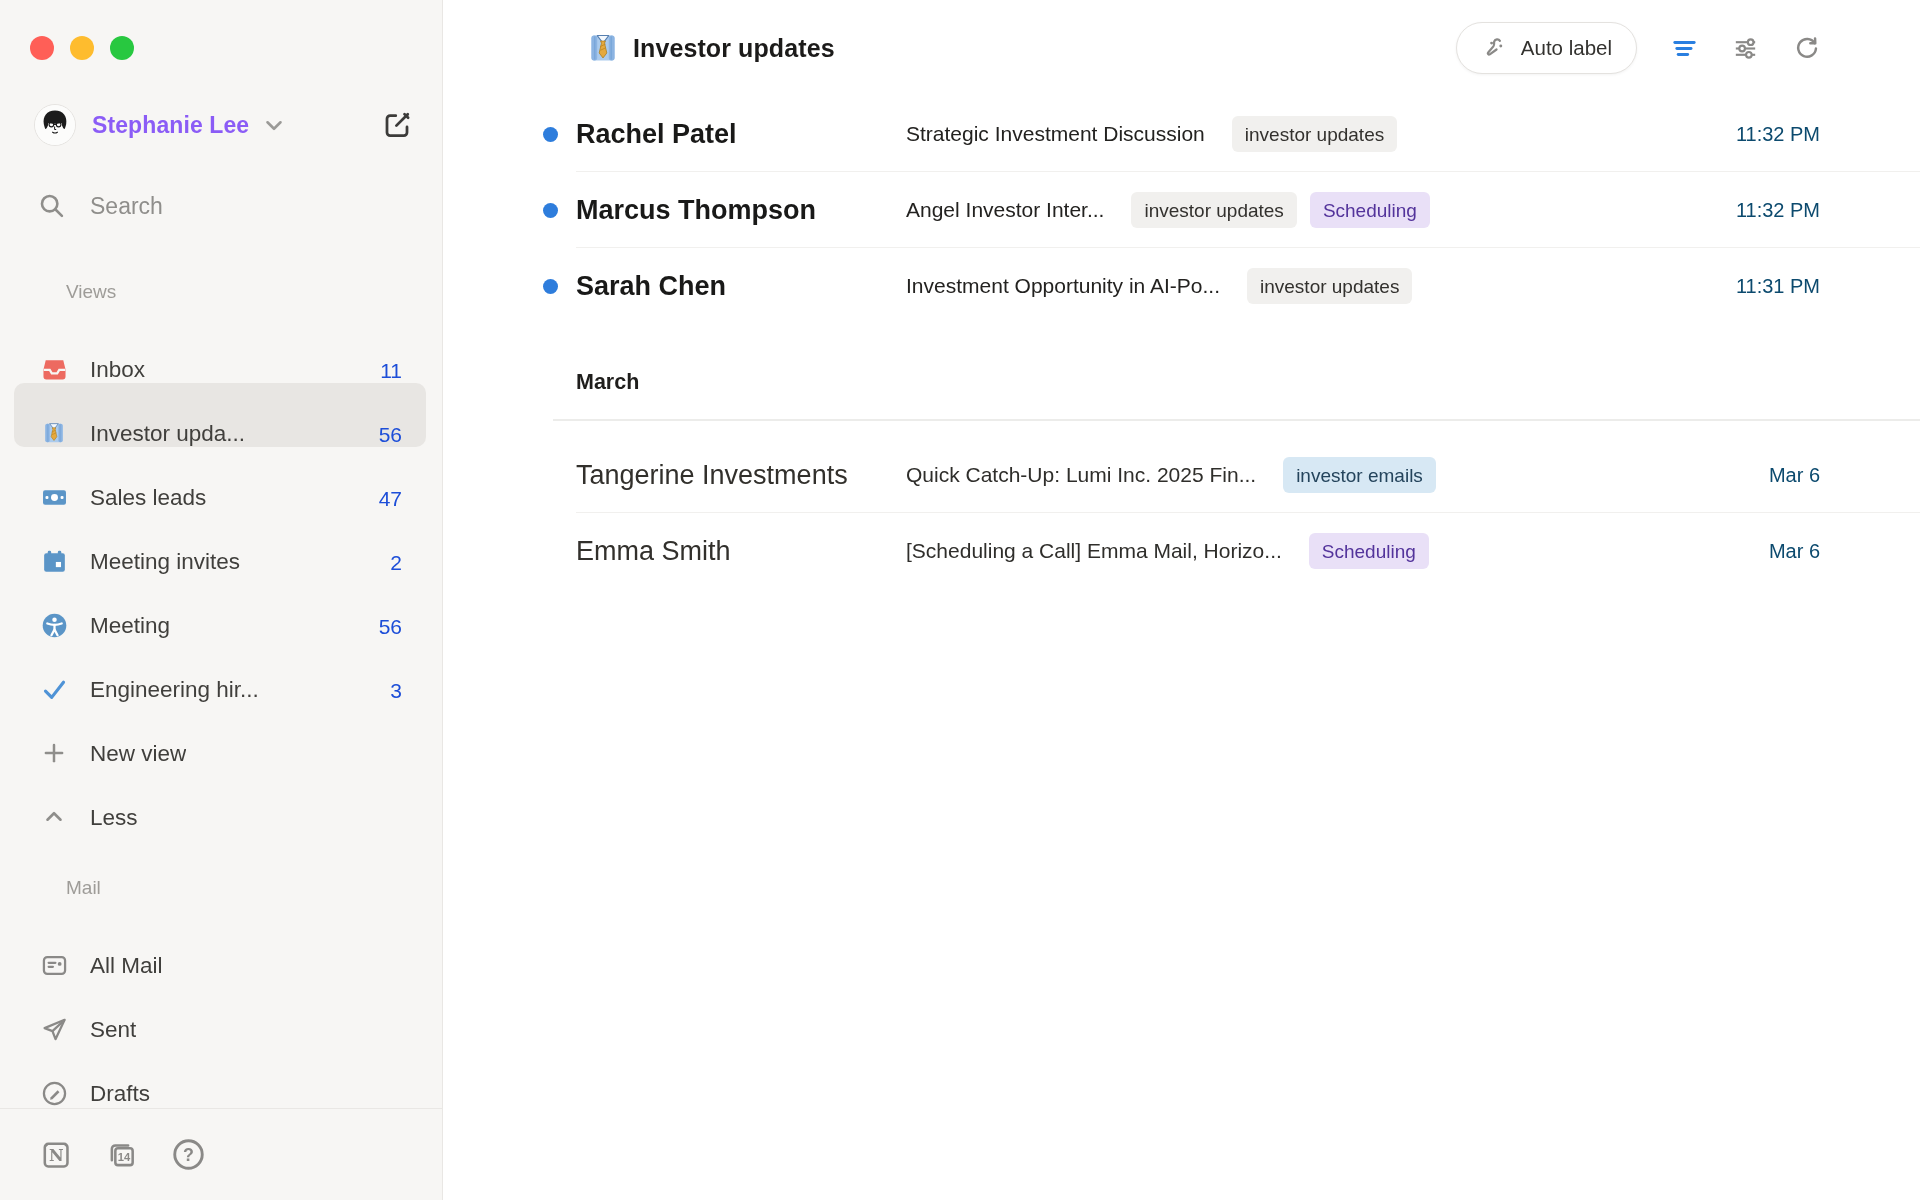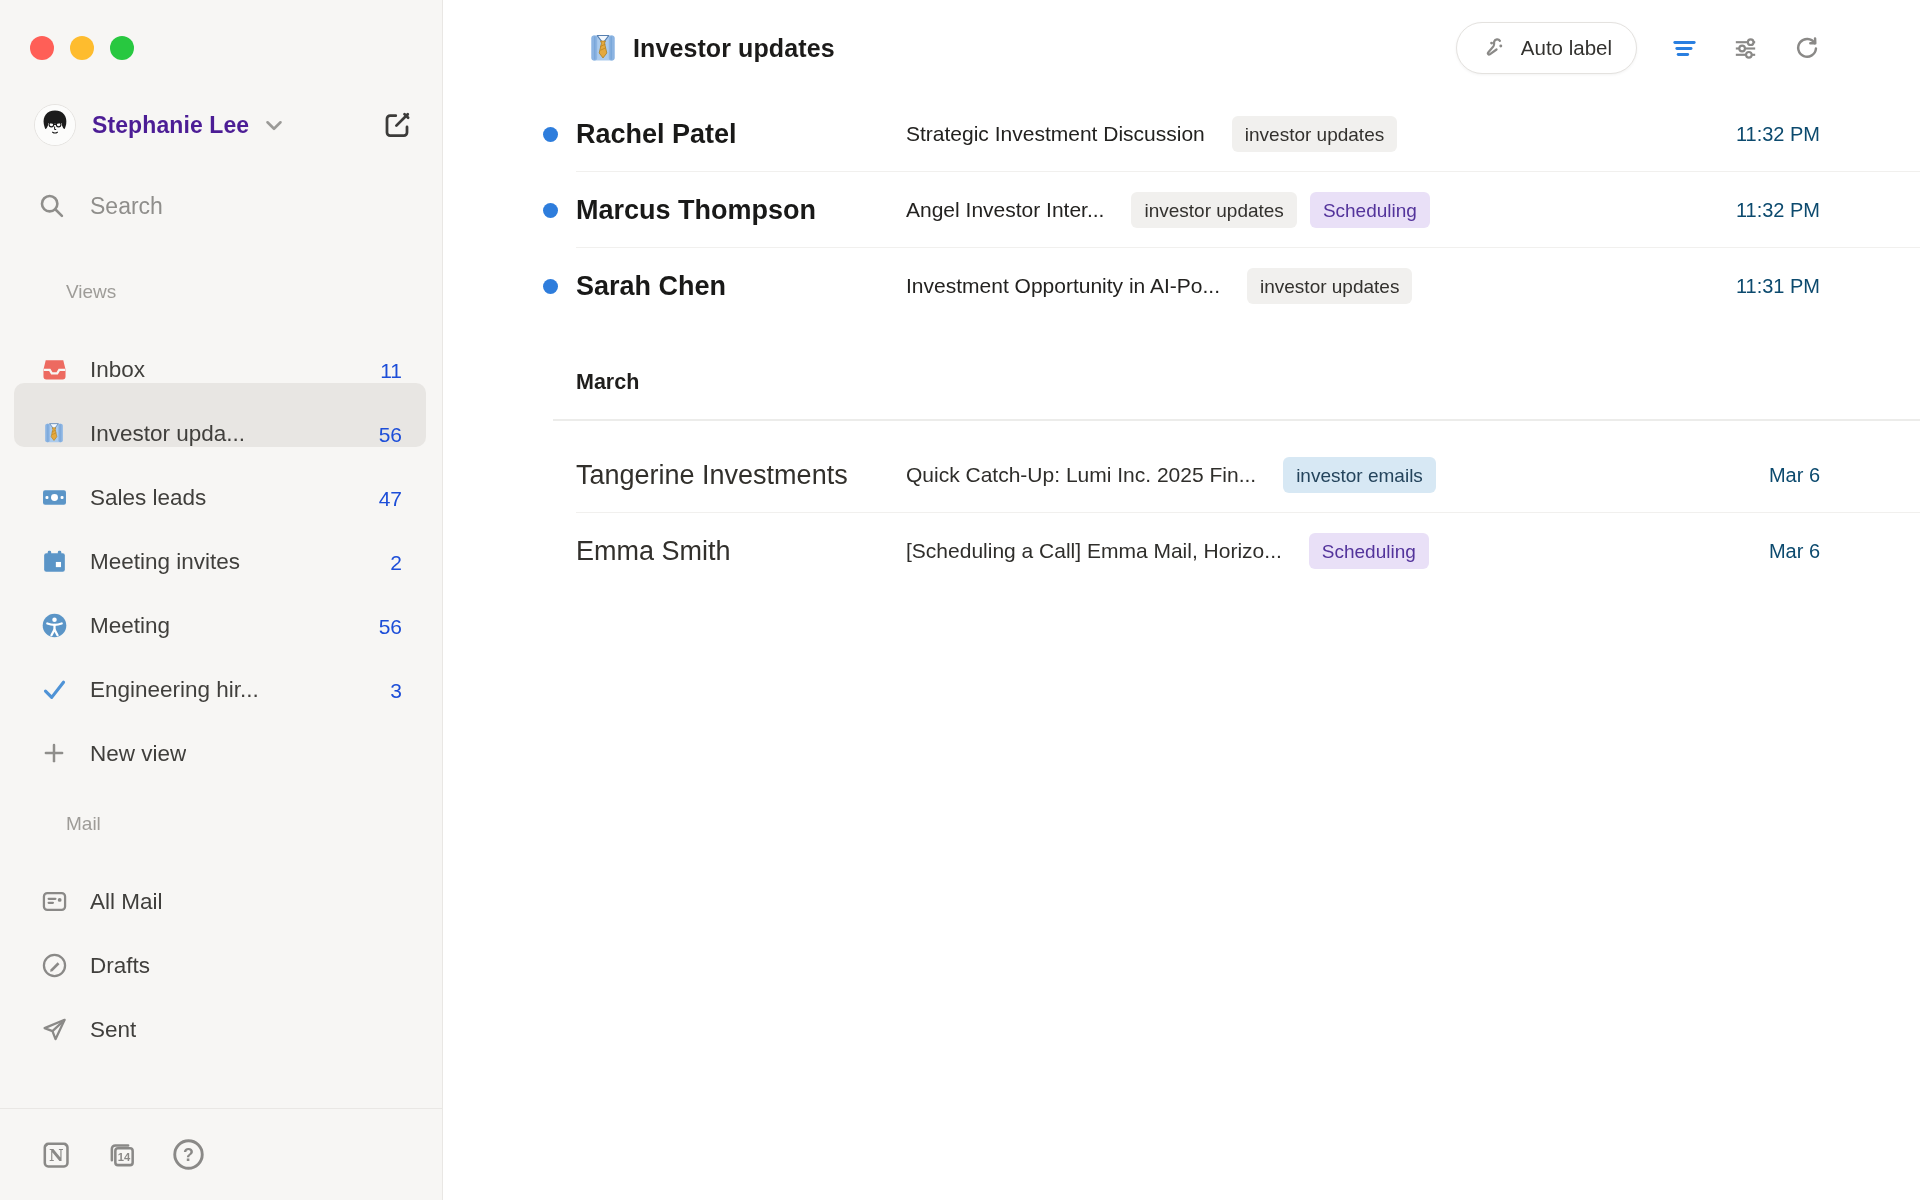--- a/index.html
+++ b/index.html
@@ -18,21 +18,21 @@
     border-right:1px solid #e9e7e4;
   }
   .traffic { position:absolute; top:36px; left:30px; display:flex; gap:16px; }
   .light { width:24px; height:24px; border-radius:50%; }
 
   .profile { display:flex; align-items:center; margin:103px 30px 0 34px; height:44px; }
   .avatar {
     width:42px; height:42px; border-radius:50%; background:#fdfdfc;
     border:1px solid #e6e4e1; overflow:hidden; flex:0 0 42px;
   }
-  .profile-name { font-size:23px; font-weight:700; color:#4c1d95; margin-left:16px; letter-spacing:.1px; }
+  .profile-name { font-size:23px; font-weight:700; color:#8b5cf6; margin-left:16px; letter-spacing:.1px; }
   .profile-chevron { margin-left:12px; display:flex; }
   .compose-btn { margin-left:auto; display:flex; cursor:pointer; }
 
   .search-row { display:flex; align-items:center; margin:42px 30px 0 38px; height:34px; cursor:pointer; }
   .search-label { font-size:23px; color:#8f8e8b; margin-left:24px; }
 
   .section-label { font-size:19px; font-weight:500; color:#9e9c98; margin-left:66px; }
   .views-label { margin-top:58px; }
   .mail-label  { margin-top:46px; }
 
@@ -237,54 +237,63 @@
         <div class="nav-item">
     <span class="nav-icon">
             <svg width="26" height="26" viewBox="0 0 24 24" fill="none" xmlns="http://www.w3.org/2000/svg">
               <line x1="12" y1="4.5" x2="12" y2="19.5" stroke="#8f8e8b" stroke-width="2.3" stroke-linecap="round"></line>
               <line x1="4.5" y1="12" x2="19.5" y2="12" stroke="#8f8e8b" stroke-width="2.3" stroke-linecap="round"></line>
             </svg>
           </span>
     <span class="nav-label">New view</span>
 
   </div>
+        <div class="nav-item">
+    <span class="nav-icon">
+            <svg width="26" height="26" viewBox="0 0 24 24" fill="none" xmlns="http://www.w3.org/2000/svg">
+              <polyline points="6,14.5 12,8.5 18,14.5" stroke="#8f8e8b" stroke-width="2.4" stroke-linecap="round" stroke-linejoin="round"></polyline>
+            </svg>
+          </span>
+    <span class="nav-label">Less</span>
+
+  </div>
       </nav>
 
     <div class="section-label mail-label">Mail</div>
     <nav class="nav-list" id="mail-list">
         <div class="nav-item">
     <span class="nav-icon">
             <svg width="27" height="27" viewBox="0 0 24 24" fill="none" xmlns="http://www.w3.org/2000/svg">
               <rect x="2.6" y="4.6" width="18.8" height="14.8" rx="3" stroke="#8a8987" stroke-width="2"></rect>
               <line x1="6.8" y1="9.6" x2="12.8" y2="9.6" stroke="#8a8987" stroke-width="2" stroke-linecap="round"></line>
               <line x1="6.8" y1="13.2" x2="10.6" y2="13.2" stroke="#8a8987" stroke-width="2" stroke-linecap="round"></line>
               <circle cx="16.6" cy="10.6" r="1.7" fill="#8a8987"></circle>
             </svg>
           </span>
     <span class="nav-label">All Mail</span>
 
   </div>
         <div class="nav-item">
     <span class="nav-icon">
             <svg width="27" height="27" viewBox="0 0 24 24" fill="none" xmlns="http://www.w3.org/2000/svg">
+              <path d="M21 3.4 3.2 10.8l7 2.6 2.7 7.2z" stroke="#8a8987" stroke-width="2" stroke-linejoin="round"></path>
+              <path d="M21 3.4 10.2 13.4" stroke="#8a8987" stroke-width="2"></path>
+            </svg>
+          </span>
+    <span class="nav-label">Sent</span>
+
+  </div>
+        <div class="nav-item">
+    <span class="nav-icon">
+            <svg width="27" height="27" viewBox="0 0 24 24" fill="none" xmlns="http://www.w3.org/2000/svg">
               <circle cx="12" cy="12" r="9.4" stroke="#8a8987" stroke-width="2"></circle>
               <path d="M8.6 15.4l6.2-6.2 1.6 1.6-6.2 6.2-2.1.5z" fill="#8a8987"></path>
             </svg>
           </span>
     <span class="nav-label">Drafts</span>
-
-  </div>
-        <div class="nav-item">
-    <span class="nav-icon">
-            <svg width="27" height="27" viewBox="0 0 24 24" fill="none" xmlns="http://www.w3.org/2000/svg">
-              <path d="M21 3.4 3.2 10.8l7 2.6 2.7 7.2z" stroke="#8a8987" stroke-width="2" stroke-linejoin="round"></path>
-              <path d="M21 3.4 10.2 13.4" stroke="#8a8987" stroke-width="2"></path>
-            </svg>
-          </span>
-    <span class="nav-label">Sent</span>
 
   </div>
       </nav>
 
     <div class="sidebar-footer">
       <span class="footer-icon">
           <svg width="32" height="32" viewBox="0 0 24 24" fill="none" xmlns="http://www.w3.org/2000/svg">
             <rect x="3.6" y="3.6" width="17" height="17" rx="2.6" stroke="#8a8987" stroke-width="1.9"></rect>
             <path d="M3.6 6 6 3.8M20.6 6 18.4 3.8" stroke="#8a8987" stroke-width="1.2"></path>
             <text x="12.2" y="16.6" font-family="DejaVu Serif, Liberation Serif, serif" font-size="12" font-weight="bold" fill="#8a8987" text-anchor="middle">N</text>

